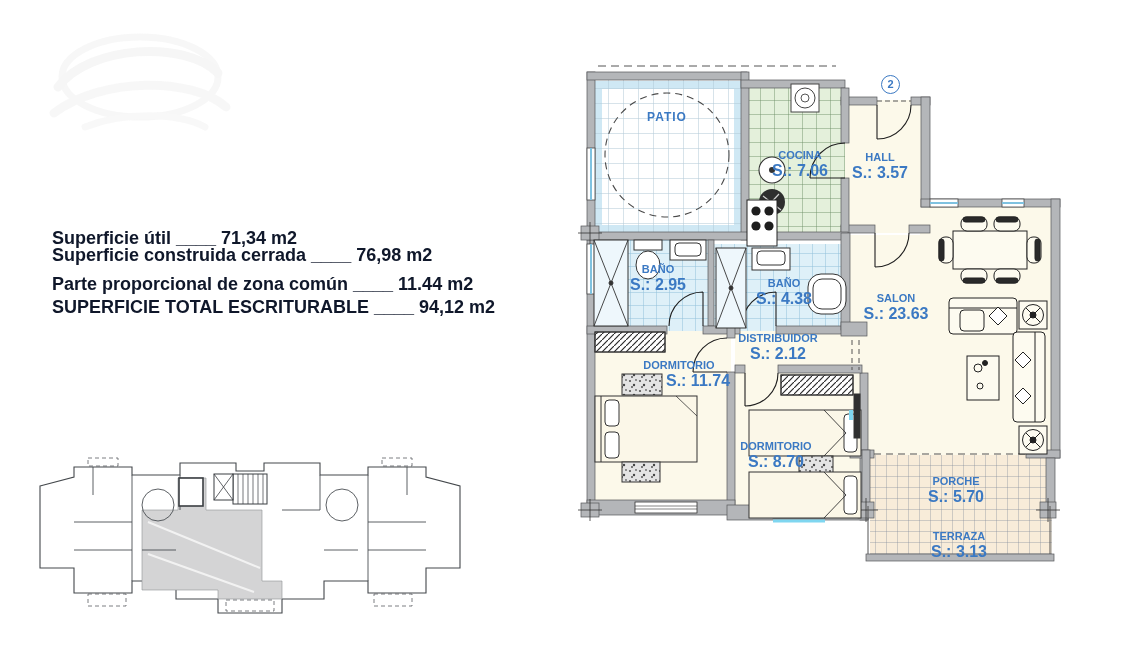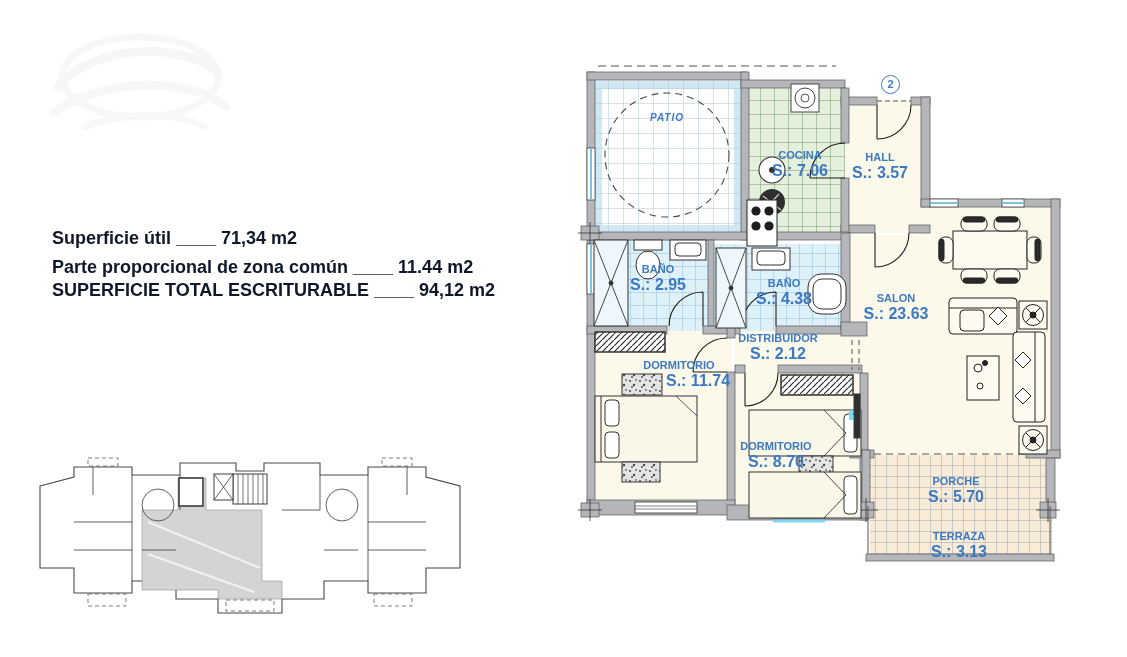--- a/index.html
+++ b/index.html
@@ -12,21 +12,21 @@
   .sgroup.g2{margin-bottom:8px;}
   .sgroup.g3{margin-bottom:6px;}
   .sline{white-space:pre;}
   
   #plan{position:absolute;left:578px;top:58px;width:502px;height:516px;}
   #plan svg{position:absolute;left:0;top:0;}
   .room-label{position:absolute;transform:translateX(-50%);text-align:center;
               color:#3b79c3;font-weight:bold;font-size:11px;line-height:15px;
               white-space:nowrap;pointer-events:none;}
   .room-label .area{display:block;font-size:16px;}
-  .room-label.patio{font-size:10px;font-style:italic;letter-spacing:1px;}
+  .room-label.patio{font-size:12px;letter-spacing:1px;}
   .room-label.dorm1 .area{margin-left:38px;}
   #unit-badge{position:absolute;left:303px;top:17px;width:17px;height:17px;
               border:1.6px solid #3b79c3;border-radius:50%;color:#3b79c3;
               font-size:11px;font-weight:bold;text-align:center;line-height:17px;}
   
   #keyplan{position:absolute;left:30px;top:450px;width:440px;height:192px;}
   #watermark{position:absolute;left:30px;top:15px;width:220px;height:135px;opacity:.55;}
 </style>
 </head>
 <body>
@@ -36,20 +36,21 @@
   <svg id="watermark" viewBox="0 0 220 135">
     <ellipse cx="110" cy="62" rx="78" ry="40" fill="none" stroke="#f1f1f1" stroke-width="7"></ellipse>
     <path d="M28,72 C60,30 155,25 188,58" fill="none" stroke="#efefef" stroke-width="9" stroke-linecap="round"></path>
     <path d="M24,98 C72,62 162,62 196,92" fill="none" stroke="#f2f2f2" stroke-width="9" stroke-linecap="round"></path>
     <path d="M55,112 C95,96 150,98 175,112" fill="none" stroke="#f3f3f3" stroke-width="7" stroke-linecap="round"></path>
   </svg>
 
   <div id="summary">
     <div class="sgroup g1">
       <div class="sline">Superficie útil ____ 71,34 m2</div>
+      <div class="sline">Superficie construida cerrada ____ 76,98 m2</div>
     </div>
     <div class="sgroup g3">
       <div class="sline">Parte proporcional de zona común ____ 11.44 m2</div>
     </div>
     <div class="sgroup g4">
       <div class="sline">SUPERFICIE TOTAL ESCRITURABLE ____ 94,12 m2</div>
     </div>
   </div>
 
   <svg id="keyplan" viewBox="0 0 440 192">

